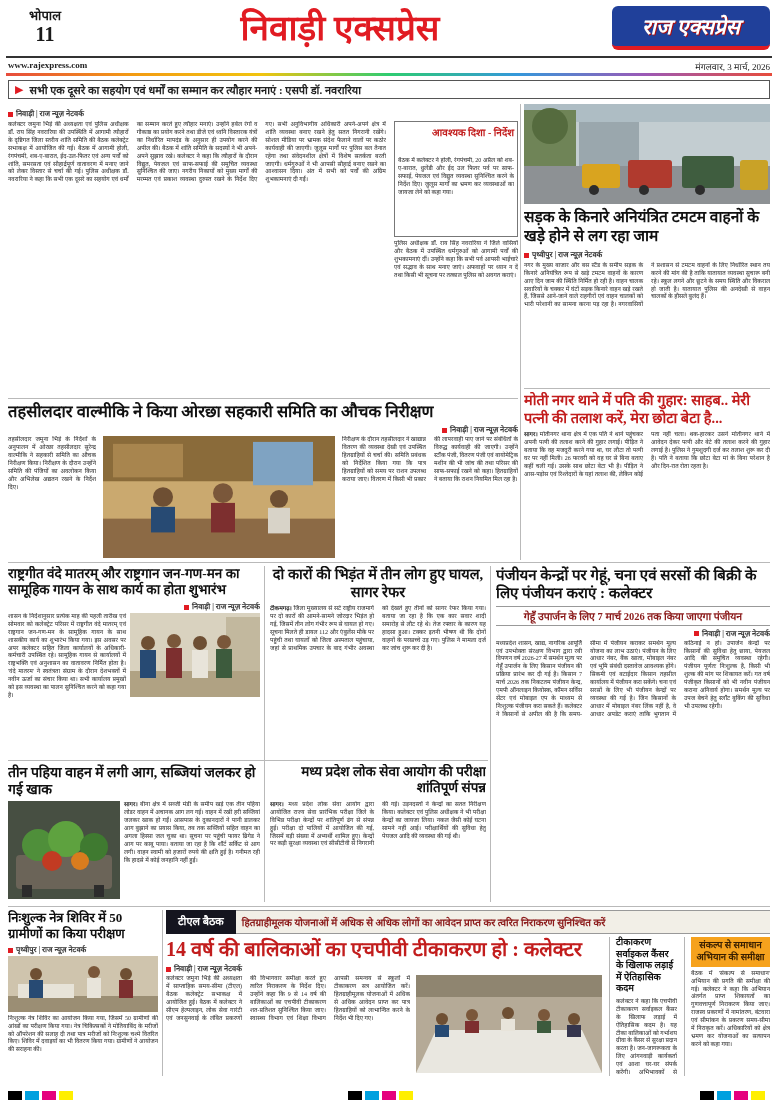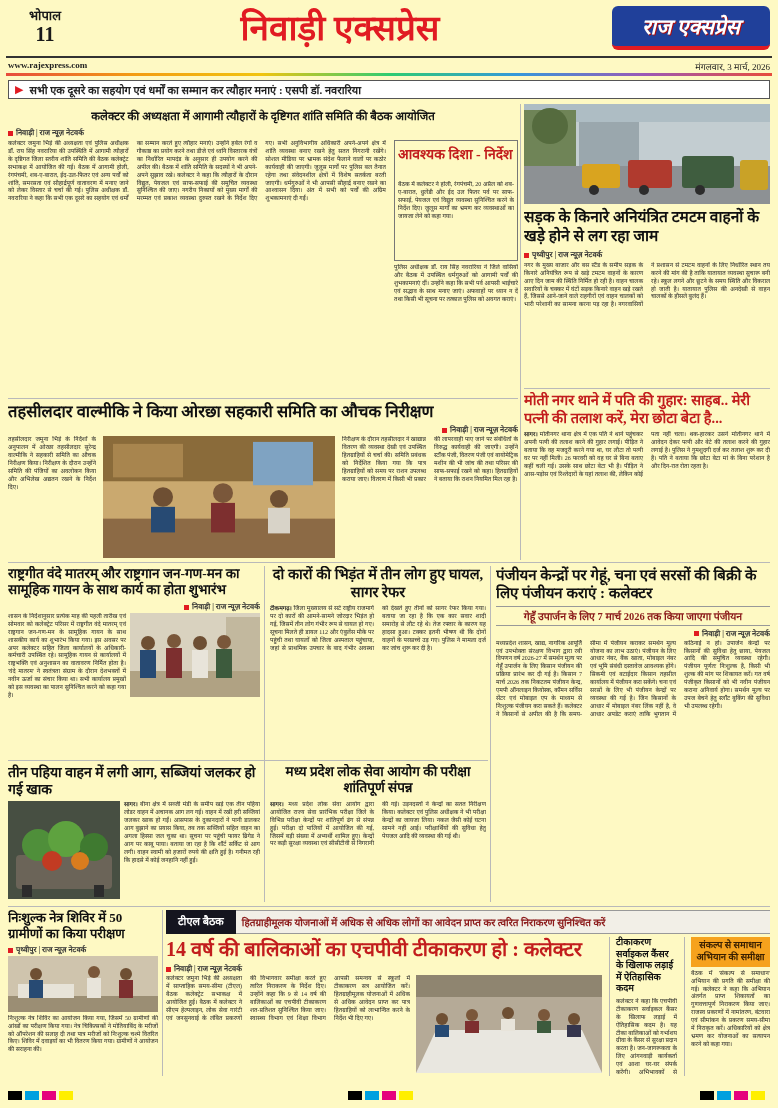--- a/index.html
+++ b/index.html
@@ -1,36 +1,36 @@
 <!DOCTYPE html>
 <html><head>
 <meta charset="utf-8">
 <style>
   *{box-sizing:border-box;margin:0;padding:0}
   body{background:#8e8e8e;font-family:"Liberation Serif","DejaVu Serif",serif}
-  .page{position:relative;width:778px;height:1108px;margin:0 auto;background:#fef9c3;color:#1a1a1a;overflow:hidden}
+  .page{position:relative;width:778px;height:1108px;margin:0 auto;background:#ffffff;color:#1a1a1a;overflow:hidden}
   .abs{position:absolute}
   .rule{position:absolute;background:#b9b9b9}
   .hl{font-weight:bold;color:#101010;line-height:1.22}
   .body-txt{font-size:6px;line-height:1.32;text-align:justify;color:#1f1f1f;overflow:hidden}
   .cols2{column-count:2;column-gap:8px}
   .cols3{column-count:3;column-gap:8px}
   .byline{font-size:7.5px;font-weight:bold;color:#333}
   .bullet{display:inline-block;width:5px;height:5px;background:#e11b22;margin-right:3px;vertical-align:middle}
   .dl{font-weight:bold}
   .photo{overflow:hidden;background:#ccc}
   .photo svg{width:100%;height:100%;display:block}
   .brand-badge{background:#20409a;border-radius:6px;display:flex;align-items:center;justify-content:center;
     color:#fff;font-weight:bold;font-style:italic;font-size:21px;border-bottom:4px solid #e11b22;
     text-shadow:1px 1px 0 #b00b0b}
   .ticker{border:1px solid #555;display:flex;align-items:center;gap:6px;padding:0 6px;
     font-weight:bold;font-size:11px;color:#222;background:#fff}
   .tick-arrow{color:#e11b22;font-size:11px;line-height:1}
   .advisory{border:1px solid #777;padding:3px}
-  .advisory-title{font-size:14px;font-weight:bold;color:#c21d1d;text-align:left;margin-bottom:18px}
+  .advisory-title{font-size:10px;font-weight:bold;color:#c21d1d;text-align:right;margin-bottom:18px}
   .reg-subhead{font-size:10.5px;font-weight:bold;color:#8b1a1a;text-align:center;
     border-top:1px solid #999;border-bottom:1px solid #999;padding:2px 0;margin-top:3px}
   .tl-strip{display:flex;align-items:stretch}
   .tl-kicker{background:#15151f;color:#fff;font-weight:bold;font-size:11px;padding:3px 12px;white-space:nowrap}
   .tl-strip-text{flex:1;background:#f2efe7;color:#8b1a1a;font-weight:bold;font-size:10px;padding:4px 6px;
     border-top:1px solid #999;border-bottom:1px solid #999}
   .sankalp-title{background:#f6a21d;color:#3a2000;font-weight:bold;font-size:9.5px;padding:3px;text-align:center;line-height:1.25}
   .marks span{display:inline-block;width:14px;height:9px;margin-right:3px}
 </style>
 </head>
@@ -50,21 +50,20 @@
   <div class="abs" style="left:8px;top:60px;font-size:9px;font-weight:bold;color:#222">www.rajexpress.com</div>
   <div class="abs" style="right:8px;top:60px;font-size:9px;color:#222">मंगलवार, 3 मार्च, 2026</div>
   <div class="abs" style="left:6px;top:73px;width:766px;height:3px;background:linear-gradient(90deg,#e74c3c,#f39c12,#f1c40f,#2ecc71,#3498db,#9b59b6,#e74c3c)"></div>
 
   <div class="abs ticker" style="left:8px;top:80px;width:762px;height:19px">
     <span class="tick-arrow">▶</span>
     <span>सभी एक दूसरे का सहयोग एवं धर्मों का सम्मान कर त्यौहार मनाएं : एसपी डॉ. नवरारिया</span>
   </div>
 
   <section class="abs" style="left:8px;top:104px;width:510px;height:292px;overflow:hidden">
-    <h2 style="font-size:11.5px;font-weight:bold;text-align:center;margin-top:4px;color:#151515">कलेक्टर की अध्यक्षता में आगामी त्यौहारों के दृष्टिगत शांति समिति की बैठक आयोजित</h2>
     <div class="byline" style="margin-top:4px"><span class="bullet"></span><span>निवाड़ी | राज न्यूज़ नेटवर्क</span></div>
     <div style="display:flex;gap:8px;margin-top:3px;height:196px">
       <div class="body-txt cols3" style="flex:1;height:196px">कलेक्टर जमुना भिड़े की अध्यक्षता एवं पुलिस अधीक्षक डॉ. राय सिंह नवरारिया की उपस्थिति में आगामी त्यौहारों के दृष्टिगत जिला स्तरीय शांति समिति की बैठक कलेक्ट्रेट सभाकक्ष में आयोजित की गई। बैठक में आगामी होली, रंगपंचमी, शब-ए-बारात, ईद-उल-फितर एवं अन्य पर्वों को शांति, समरसता एवं सौहार्द्रपूर्ण वातावरण में मनाए जाने को लेकर विस्तार से चर्चा की गई। पुलिस अधीक्षक डॉ. नवरारिया ने कहा कि सभी एक दूसरे का सहयोग एवं धर्मों का सम्मान करते हुए त्यौहार मनाएं। उन्होंने हर्बल रंगों व गौकाष्ठ का प्रयोग करने तथा डीजे एवं ध्वनि विस्तारक यंत्रों का निर्धारित मापदंड के अनुसार ही उपयोग करने की अपील की। बैठक में शांति समिति के सदस्यों ने भी अपने-अपने सुझाव रखे। कलेक्टर ने कहा कि त्यौहारों के दौरान विद्युत, पेयजल एवं साफ-सफाई की समुचित व्यवस्था सुनिश्चित की जाए। नगरीय निकायों को मुख्य मार्गों की मरम्मत एवं प्रकाश व्यवस्था दुरुस्त रखने के निर्देश दिए गए। सभी अनुविभागीय अधिकारी अपने-अपने क्षेत्र में शांति व्यवस्था बनाए रखने हेतु सतत निगरानी रखेंगे। सोशल मीडिया पर भ्रामक संदेश फैलाने वालों पर कठोर कार्यवाही की जाएगी। जुलूस मार्गों पर पुलिस बल तैनात रहेगा तथा संवेदनशील क्षेत्रों में विशेष सतर्कता बरती जाएगी। धर्मगुरुओं ने भी आपसी सौहार्द्र बनाए रखने का आश्वासन दिया। अंत में सभी को पर्वों की अग्रिम शुभकामनाएं दी गईं।</div>
       <div style="width:124px">
         <div class="advisory">
           <div class="advisory-title">आवश्यक दिशा - निर्देश</div>
           <div class="body-txt" style="height:76px">बैठक में कलेक्टर ने होली, रंगपंचमी, 20 अप्रैल को शब-ए-बारात, धुलेंडी और ईद उल फितर पर्व पर साफ-सफाई, पेयजल एवं विद्युत व्यवस्था सुनिश्चित करने के निर्देश दिए। जुलूस मार्गों का भ्रमण कर व्यवस्थाओं का जायजा लेने को कहा गया।</div>
         </div>
         <div class="body-txt" style="margin-top:3px;height:92px">पुलिस अधीक्षक डॉ. राय सिंह नवरारिया ने जिले वासियों और बैठक में उपस्थित धर्मगुरुओं को आगामी पर्वों की शुभकामनाएं दीं। उन्होंने कहा कि सभी पर्व आपसी भाईचारे एवं सद्भाव के साथ मनाए जाएं। अफवाहों पर ध्यान न दें तथा किसी भी सूचना पर तत्काल पुलिस को अवगत कराएं।</div>
       </div>
@@ -172,21 +171,21 @@
           <circle cx="72" cy="60" r="9" fill="#d97c1e"></circle>
           <rect x="14" y="84" width="10" height="12" fill="#2c2c2c"></rect>
             <rect x="86" y="84" width="10" height="12" fill="#2c2c2c"></rect>
         </svg>
       </div>
       <b class="dl">सागर।</b> <span>बीना क्षेत्र में सब्जी मंडी के समीप खड़े एक तीन पहिया लोडर वाहन में अचानक आग लग गई। वाहन में रखी हरी सब्जियां जलकर खाक हो गईं। आसपास के दुकानदारों ने पानी डालकर आग बुझाने का प्रयास किया, तब तक सब्जियों सहित वाहन का अगला हिस्सा जल चुका था। सूचना पर पहुंची फायर ब्रिगेड ने आग पर काबू पाया। बताया जा रहा है कि शॉर्ट सर्किट से आग लगी। वाहन स्वामी को हजारों रुपये की क्षति हुई है। गनीमत रही कि हादसे में कोई जनहानि नहीं हुई।</span>
     </div>
   </section>
 
   <section class="abs" style="left:270px;top:764px;width:216px;height:138px;overflow:hidden">
-    <h2 class="hl" style="font-size:13.5px;text-align:center">मध्य प्रदेश लोक सेवा आयोग की परीक्षा शांतिपूर्ण संपन्न</h2>
+    <h2 class="hl" style="font-size:13.5px;text-align:right">मध्य प्रदेश लोक सेवा आयोग की परीक्षा शांतिपूर्ण संपन्न</h2>
     <div class="body-txt cols2" style="margin-top:4px;height:94px"><b class="dl">सागर।</b> <span>मध्य प्रदेश लोक सेवा आयोग द्वारा आयोजित राज्य सेवा प्रारंभिक परीक्षा जिले के विभिन्न परीक्षा केन्द्रों पर शांतिपूर्ण ढंग से संपन्न हुई। परीक्षा दो पालियों में आयोजित की गई, जिसमें बड़ी संख्या में अभ्यर्थी शामिल हुए। केन्द्रों पर कड़ी सुरक्षा व्यवस्था एवं सीसीटीवी से निगरानी की गई। उड़नदस्तों ने केन्द्रों का सतत निरीक्षण किया। कलेक्टर एवं पुलिस अधीक्षक ने भी परीक्षा केन्द्रों का जायजा लिया। नकल जैसी कोई घटना सामने नहीं आई। परीक्षार्थियों की सुविधा हेतु पेयजल आदि की व्यवस्था की गई थी।</span></div>
   </section>
 
   <section class="abs" style="left:8px;top:910px;width:150px;height:166px;overflow:hidden">
     <h2 class="hl" style="font-size:13px">निःशुल्क नेत्र शिविर में 50 ग्रामीणों का किया परीक्षण</h2>
     <div class="byline" style="margin:2px 0"><span class="bullet"></span><span>पृथ्वीपुर | राज न्यूज़ नेटवर्क</span></div>
     <div class="photo" style="width:150px;height:56px">
       <svg viewBox="0 0 150 56" preserveAspectRatio="none">
         <rect width="150" height="56" fill="#cfc4ad"></rect>
           <rect y="40" width="150" height="16" fill="#9b8e74"></rect>

